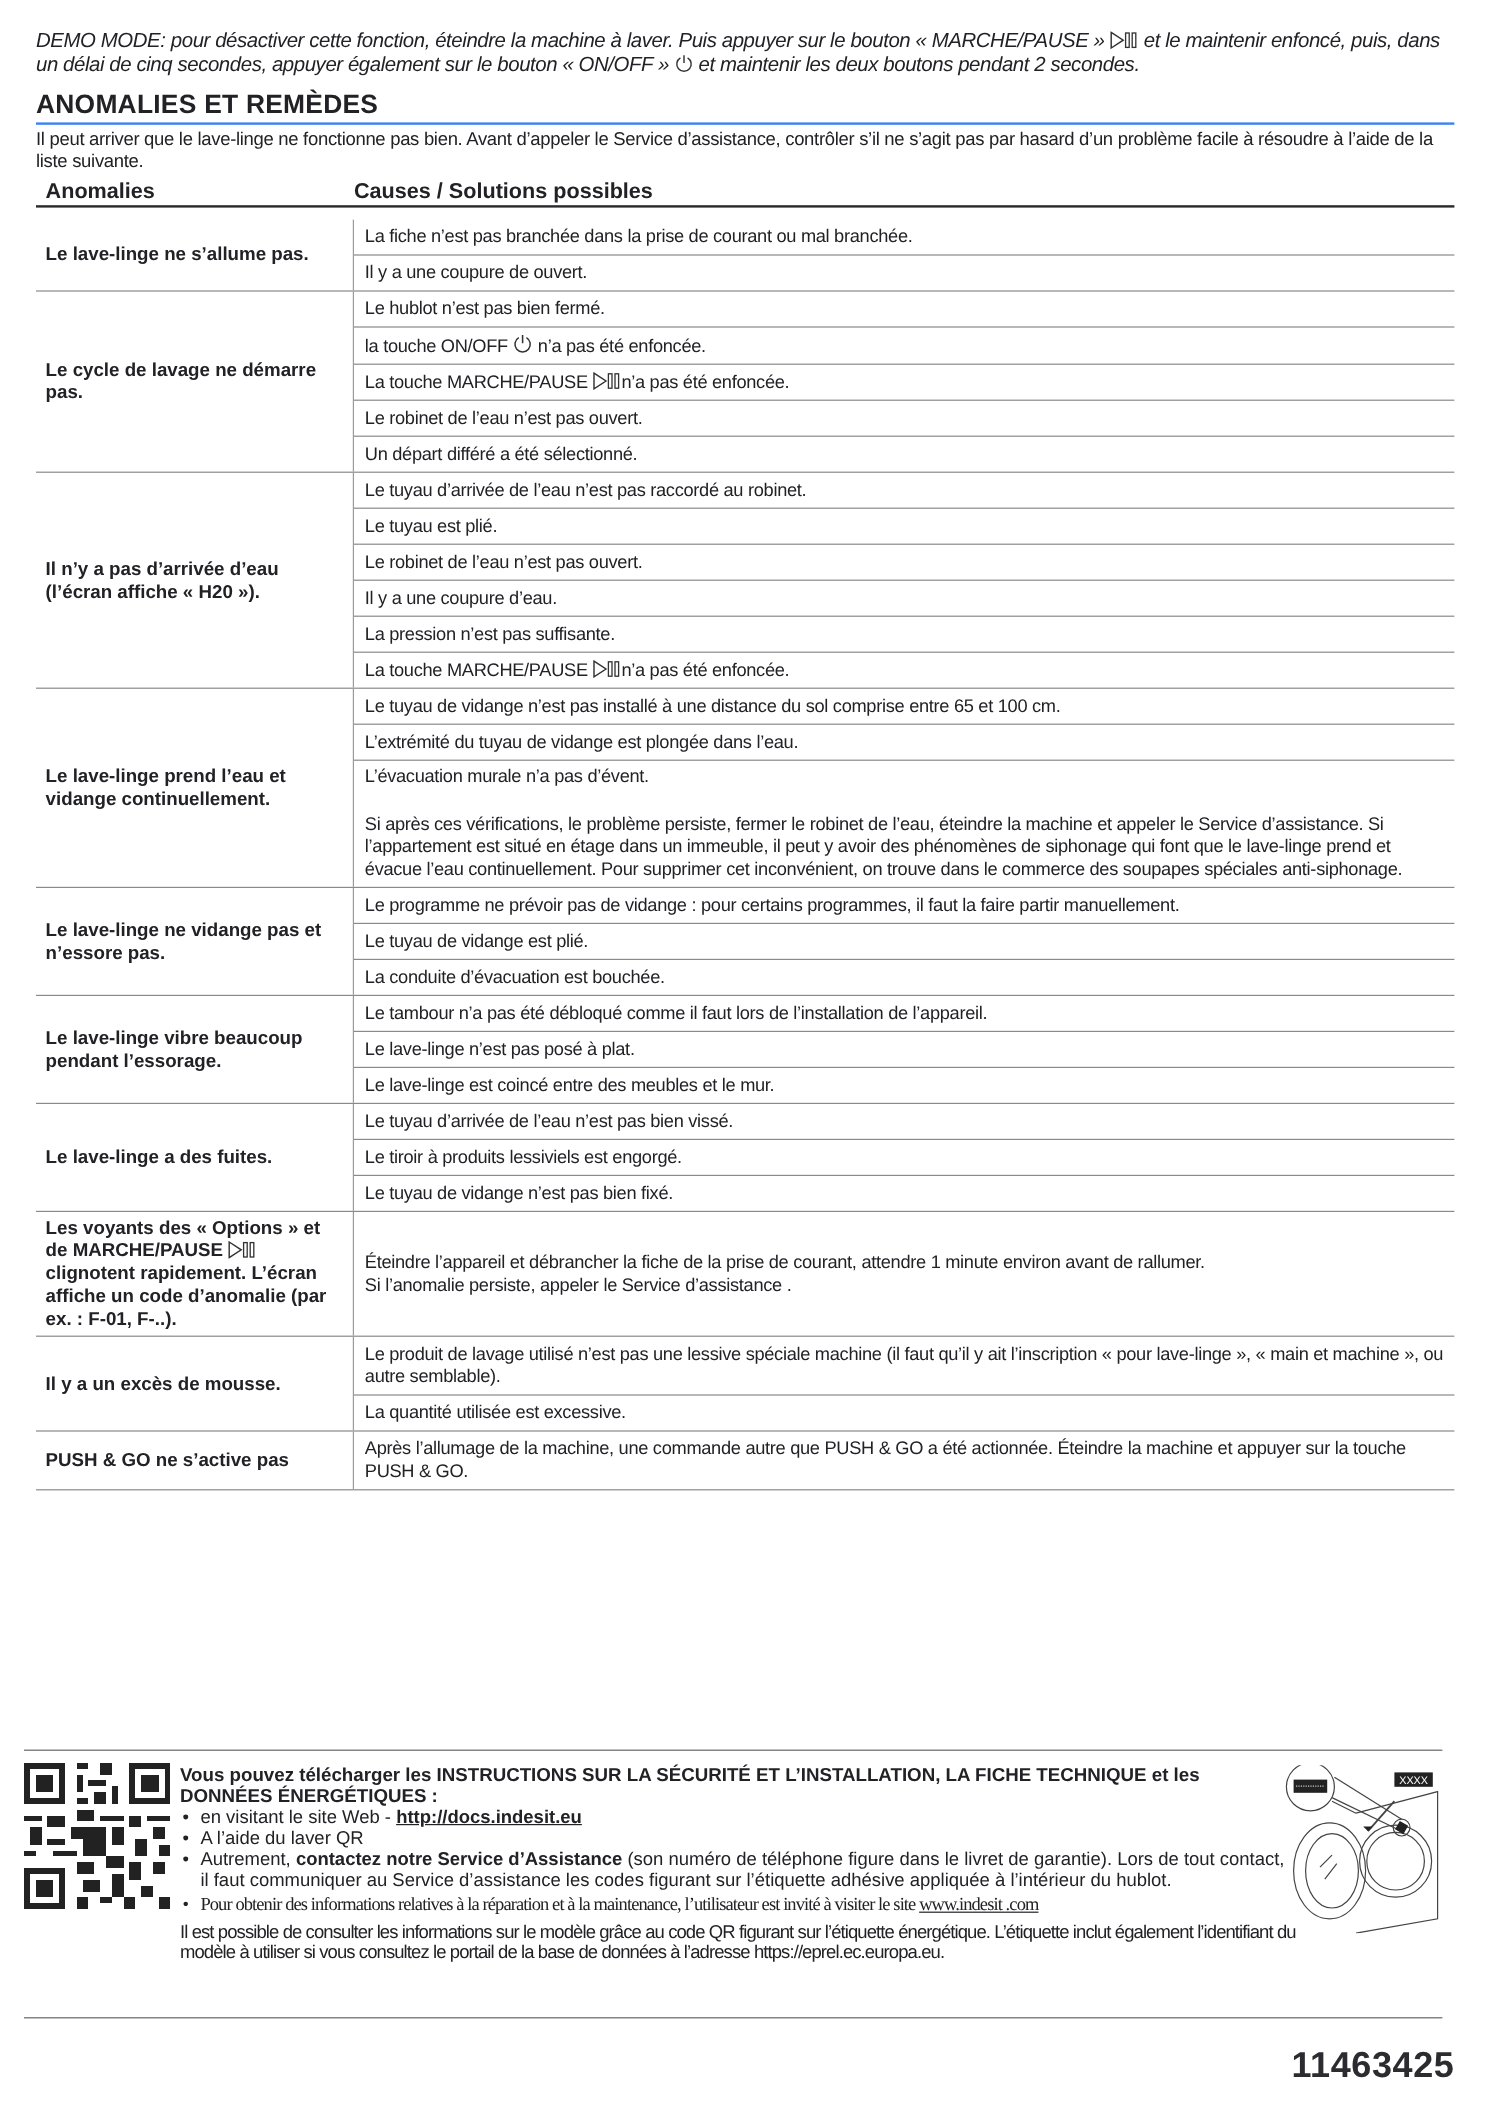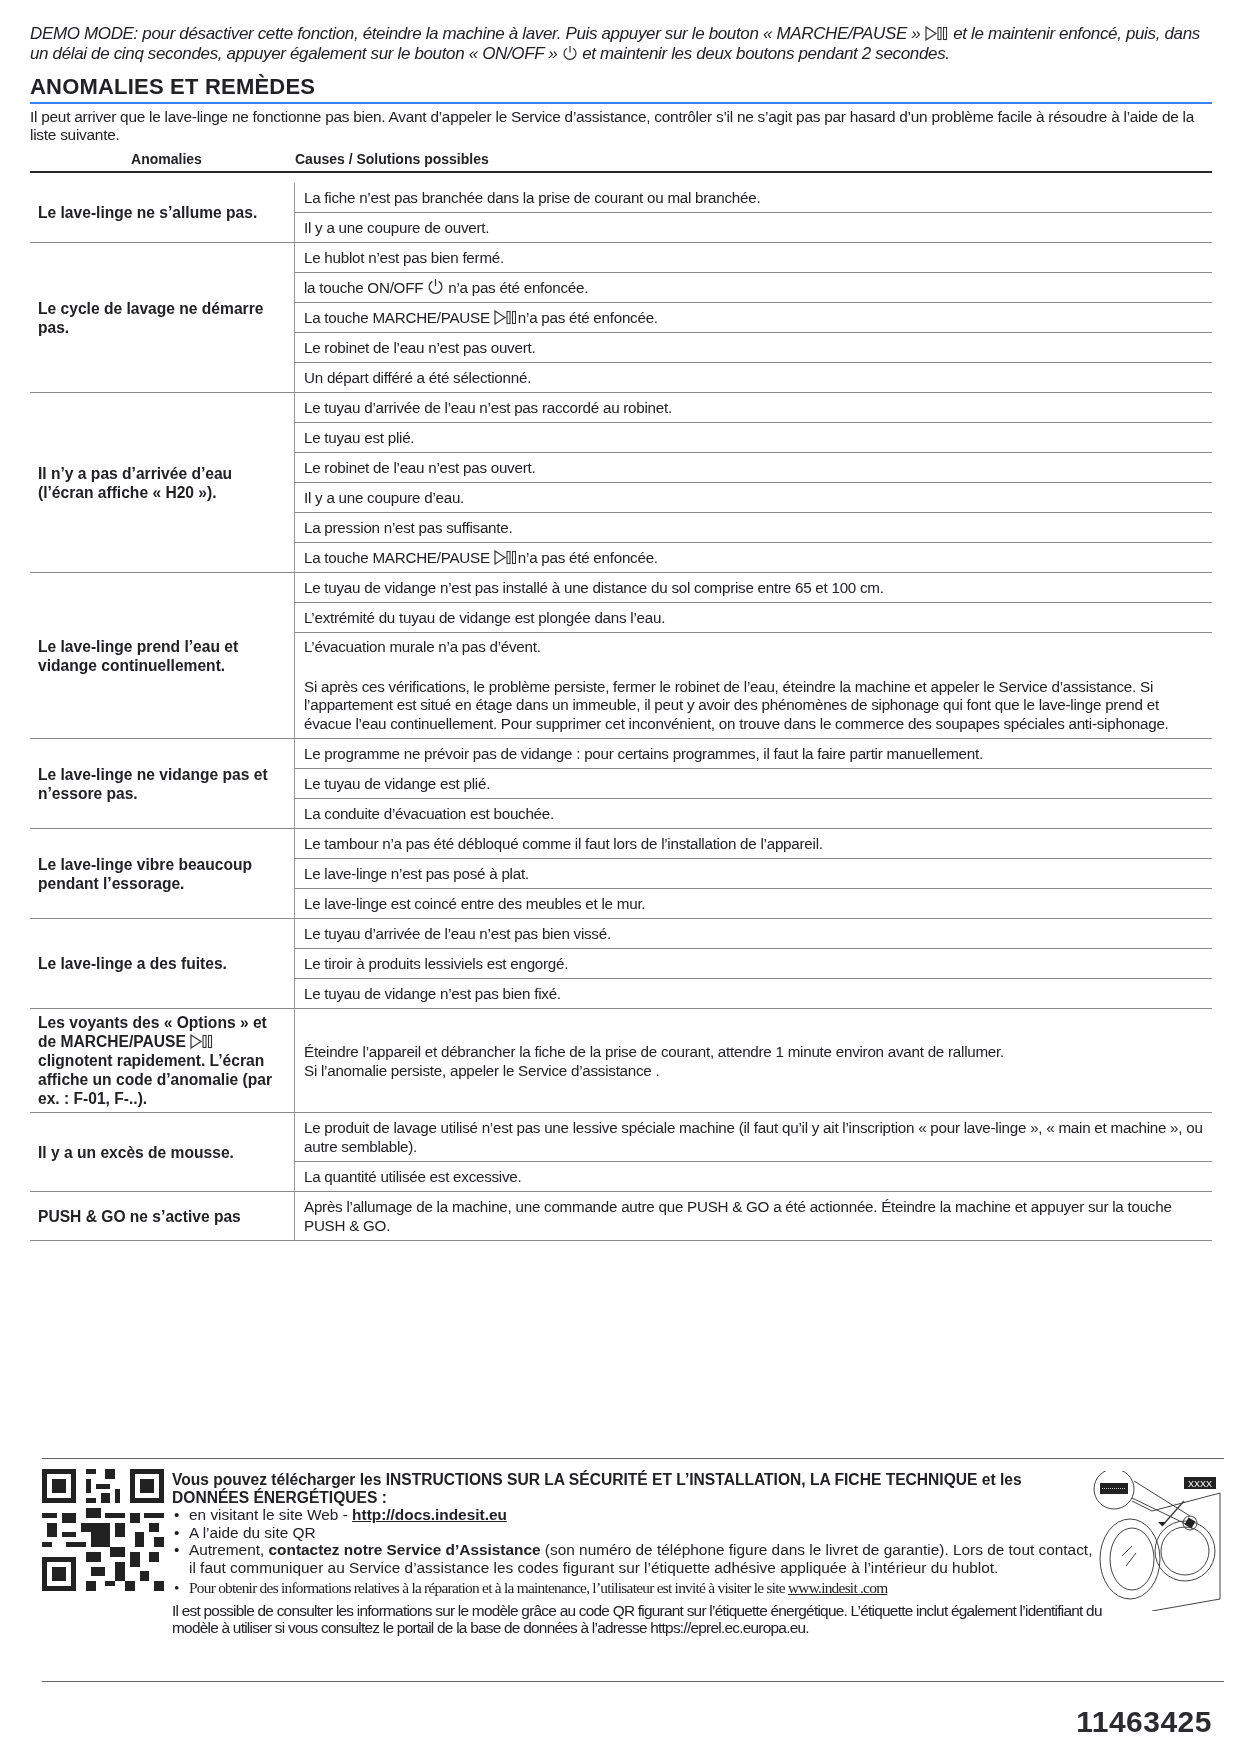--- a/index.html
+++ b/index.html
@@ -13,42 +13,42 @@
     font-style: italic; font-size: 17px; line-height: 20px; letter-spacing: -0.35px;
     margin: 0; height: 42px;
   }
   .sym { display: inline-block; vertical-align: -2px; }
   .h1 {
     font-weight: bold; font-size: 22px; letter-spacing: 0.2px; line-height: 26px;
     margin-top: 8px; padding-bottom: 2px; border-bottom: 2px solid #3b82f6;
   }
   .intro { font-size: 15.4px; line-height: 18px; margin-top: 4px; letter-spacing: -0.25px; }
   .thead {
-    display: flex; font-weight: bold; font-size: 14px; height: 24px; line-height: 24px;
-    margin-top: 3px; border-bottom: 2.5px solid #2a2a2a; text-align: center;
+    display: flex; font-weight: bold; font-size: 18px; height: 24px; line-height: 24px;
+    margin-top: 3px; border-bottom: 2.5px solid #2a2a2a;
   }
   .thead .c1 { width: 265px; padding-left: 8px; box-sizing: border-box; }
   .thead .c2 { padding-left: 0; }
   .table { margin-top: 10px; }
   .grp { display: flex; border-bottom: 1.5px solid #8a8a8a; }
   .grp .anom {
     width: 265px; box-sizing: border-box; padding: 0 8px 0 8px;
     display: flex; align-items: center; font-weight: bold; font-size: 15.6px; line-height: 19px;
     border-right: 1.5px solid #9a9a9a;
   }
   .grp .causes { flex: 1; }
   .cause {
     font-size: 15.2px; line-height: 19px; padding: 5px 8px 5px 9px; letter-spacing: -0.25px;
     border-bottom: 1.3px solid #8a8a8a; min-height: 19px;
   }
   .cause:last-child { border-bottom: none; }
   .cause.tall { line-height: 18.5px; }
   .gap { height: 21px; }
   .footer {
-    position: absolute; left: 42px; top: 1458px; width: 1182px;
+    position: absolute; left: 20px; top: 1458px; width: 1182px;
     border-top: 1.5px solid #666; border-bottom: 1.5px solid #666; height: 222px;
   }
   .qr { position: absolute; left: 0; top: 10px; width: 122px; height: 122px; }
   .ftext { position: absolute; left: 130px; top: 12px; width: 930px; font-size: 15.4px; line-height: 17.5px; }
   .ftitle { font-weight: bold; font-size: 15.6px; }
   .ftext ul { margin: 0; padding: 0; list-style: none; }
   .ftext li { position: relative; padding-left: 17px; }
   .ftext li::before { content: "•"; position: absolute; left: 2px; }
   .ftext li.cond { letter-spacing: -0.75px; margin-top: 3px; font-family: Liberation Serif, serif; }
   .ftext .note { letter-spacing: -0.75px; margin-top: 5px; }
@@ -266,21 +266,21 @@
         <rect x="17" y="23" width="2" height="2"></rect>
         <rect x="23" y="23" width="2" height="2"></rect>
         <rect x="12" y="21" width="1" height="1"></rect>
     </g>
   </svg>
 
   <div class="ftext">
     <div class="ftitle">Vous pouvez télécharger les INSTRUCTIONS SUR LA SÉCURITÉ ET L’INSTALLATION, LA FICHE TECHNIQUE et les DONNÉES ÉNERGÉTIQUES :</div>
     <ul>
       <li><span>en visitant le site Web - </span><a class="link-b">http://docs.indesit.eu</a></li>
-      <li>A l’aide du site QR</li>
+      <li>A l’aide du laver QR</li>
       <li><span>Autrement, </span><b>contactez notre Service d’Assistance</b><span> (son numéro de téléphone figure dans le livret de garantie). Lors de tout contact, il faut communiquer au Service d’assistance les codes figurant sur l’étiquette adhésive appliquée à l’intérieur du hublot.</span></li>
       <li class="cond"><span>Pour obtenir des informations relatives à la réparation et à la maintenance, l’utilisateur est invité à visiter le site </span><a class="link-u">www.indesit .com</a></li>
     </ul>
     <div class="note">Il est possible de consulter les informations sur le modèle grâce au code QR figurant sur l’étiquette énergétique. L’étiquette inclut également l’identifiant du modèle à utiliser si vous consultez le portail de la base de données à l’adresse https://eprel.ec.europa.eu.</div>
   </div>
 
   <svg class="illus" viewBox="0 0 135 140">
     <g fill="none" stroke="#444" stroke-width="1">
       <path d="M60 40 L128 22 L128 128 L60 140"></path>
       <path d="M60 40 L40 30"></path>

